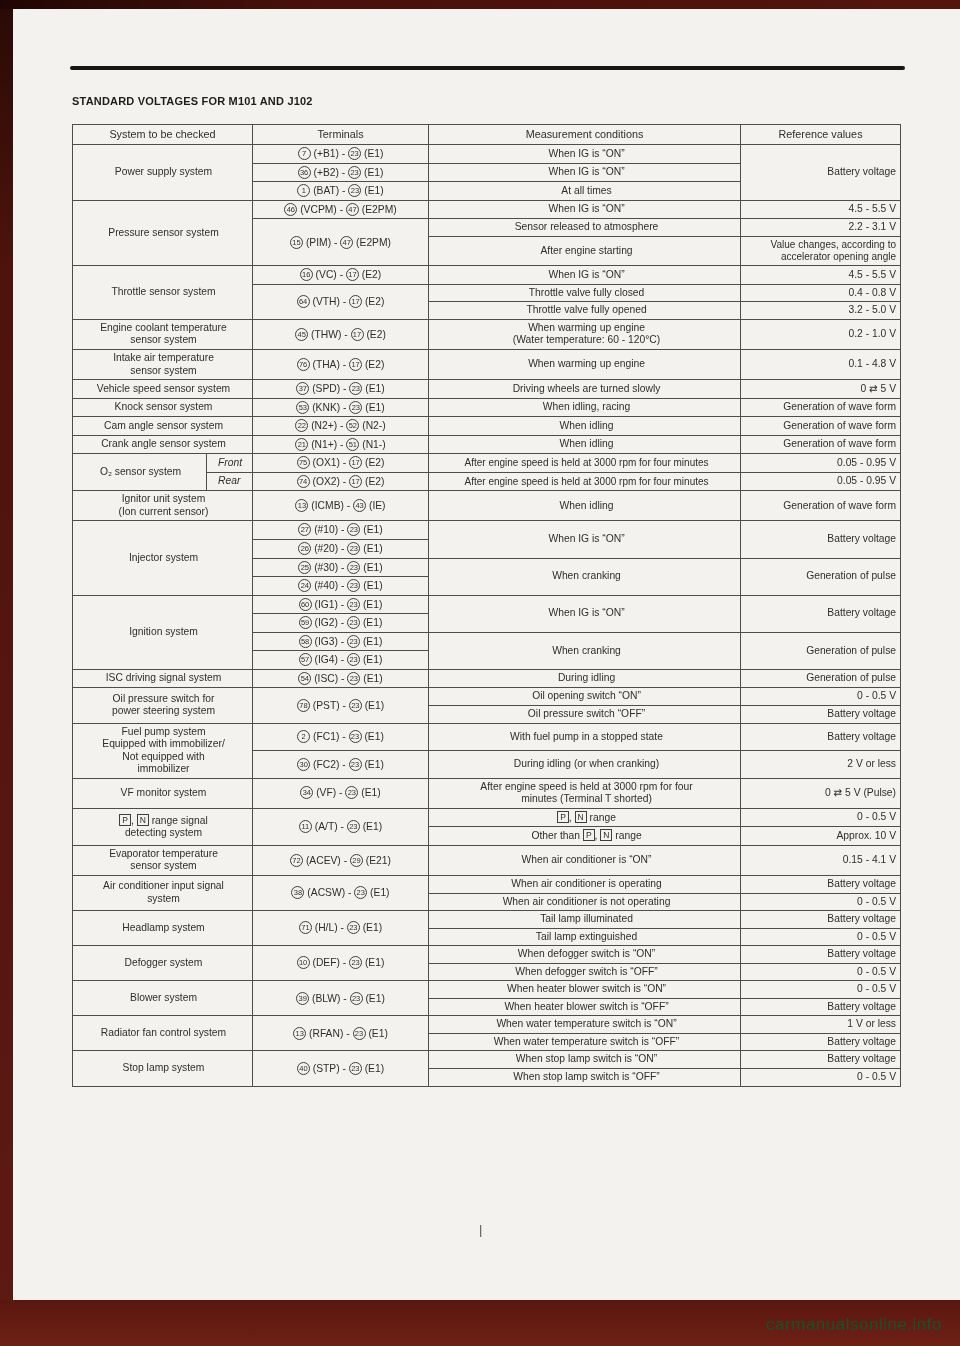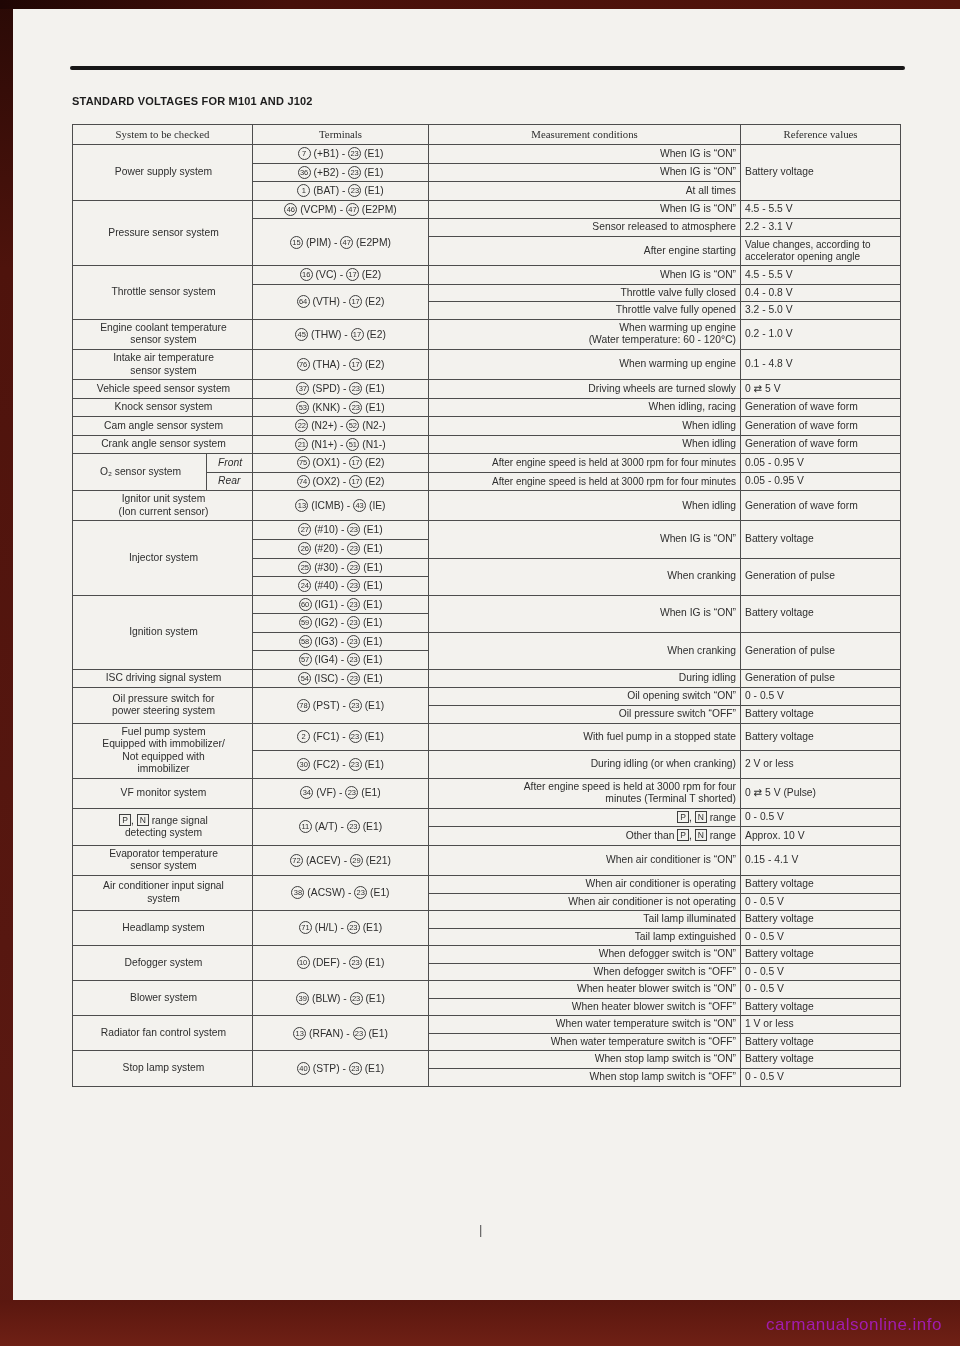--- a/index.html
+++ b/index.html
@@ -10,36 +10,36 @@
     font-family:"Liberation Sans", sans-serif;
     overflow:hidden;
     color:#2b2b2b;
   }
   .strip-top{position:absolute;top:0;left:0;width:100%;height:9px;
     background:linear-gradient(90deg,#1f0604,#47100a 30%,#54150c);z-index:3;}
   .strip-left{position:absolute;top:0;left:0;width:13px;height:100%;
     background:linear-gradient(180deg,#2a0a06,#4e130c 20%,#571710 70%,#5d1a12);z-index:2;}
   .strip-bottom{position:absolute;bottom:0;left:0;width:100%;height:46px;
     background:linear-gradient(180deg,#5a170f,#6f2015);z-index:2;}
-  .watermark{position:absolute;right:18px;bottom:11px;color:#a21caf;
+  .watermark{position:absolute;right:18px;bottom:11px;color:#14532d;
     font-size:17px;letter-spacing:.5px;z-index:4;}
   .rule{position:absolute;left:70px;top:66px;width:835px;height:4px;
     background:#171717;border-radius:2px;}
   .title{position:absolute;left:72px;top:95px;font-size:11px;font-weight:bold;
     color:#1d1d1d;letter-spacing:.2px;}
   .tablewrap{position:absolute;left:72px;top:124px;width:828px;}
   table{border-collapse:collapse;width:100%;table-layout:fixed;}
   td,th{border:1px solid #4d4d4d;font-size:10.3px;line-height:1.22;
     padding:2px 4px;vertical-align:middle;color:#2e2e2e;}
-  th.hdr{font-weight:normal;text-align:center;padding:3px;font-size:10.8px;font-family:Liberation Serif, serif;}
+  th.hdr{font-weight:normal;text-align:center;padding:3px;font-size:10.8px;}
   td.sys{text-align:center;padding-left:6px;}
   td.sub{padding:2px 11px;font-style:italic;}
   td.term{text-align:center;white-space:nowrap;margin-left:16px;}
-  td.cond{text-align:right;padding-left:8px;}
-  td.ref{text-align:left;}
+  td.cond{text-align:center;padding-left:8px;}
+  td.ref{text-align:right;}
   .small{font-size:10px;}
   .circ{display:inline-block;min-width:13px;height:13px;line-height:12px;
     border:1px solid #3f3f3f;border-radius:50%;font-size:7.5px;text-align:center;
     vertical-align:1px;padding:0 1px;}
   .boxed{display:inline-block;border:1px solid #3f3f3f;font-size:8.5px;
     line-height:10px;padding:0 2px;vertical-align:1px;}
   .footmark{position:absolute;left:479px;top:1222px;color:#555;font-size:13px;}
 </style>
 </head>
 <body>

